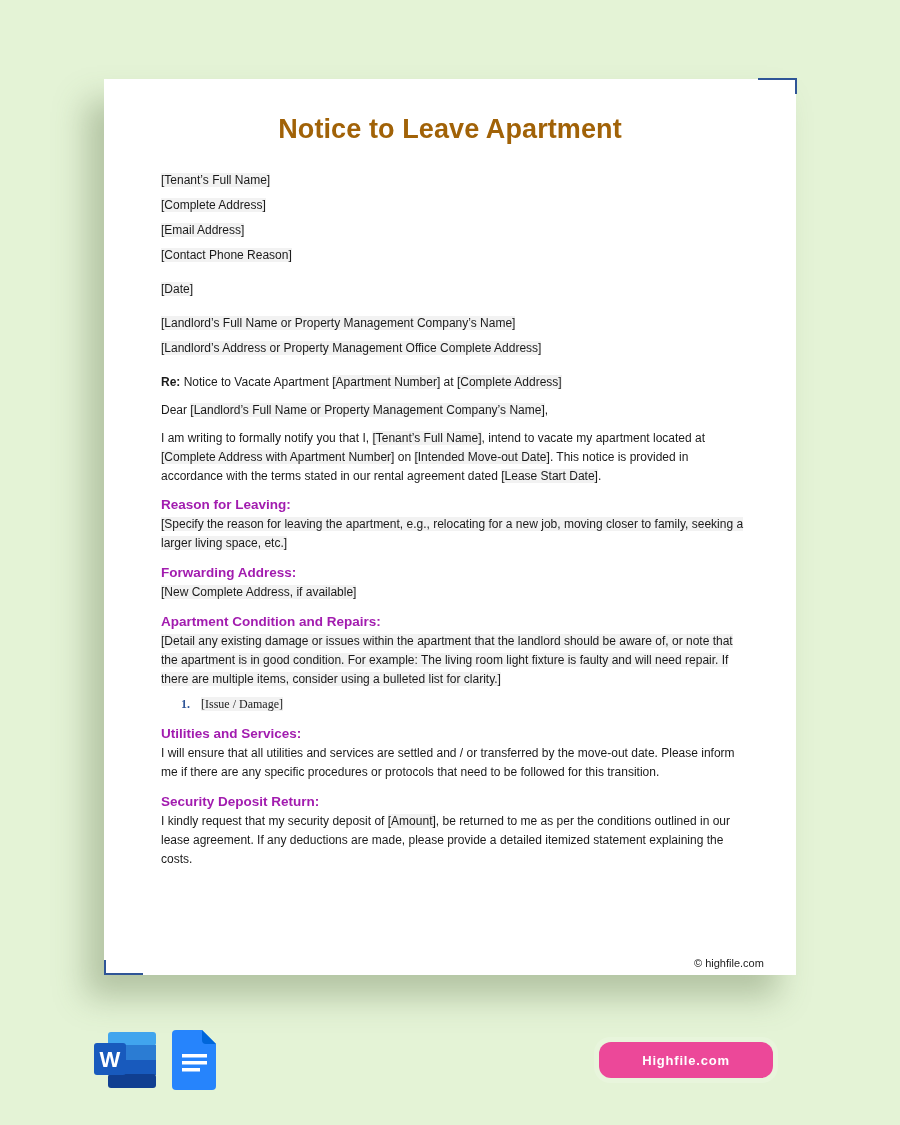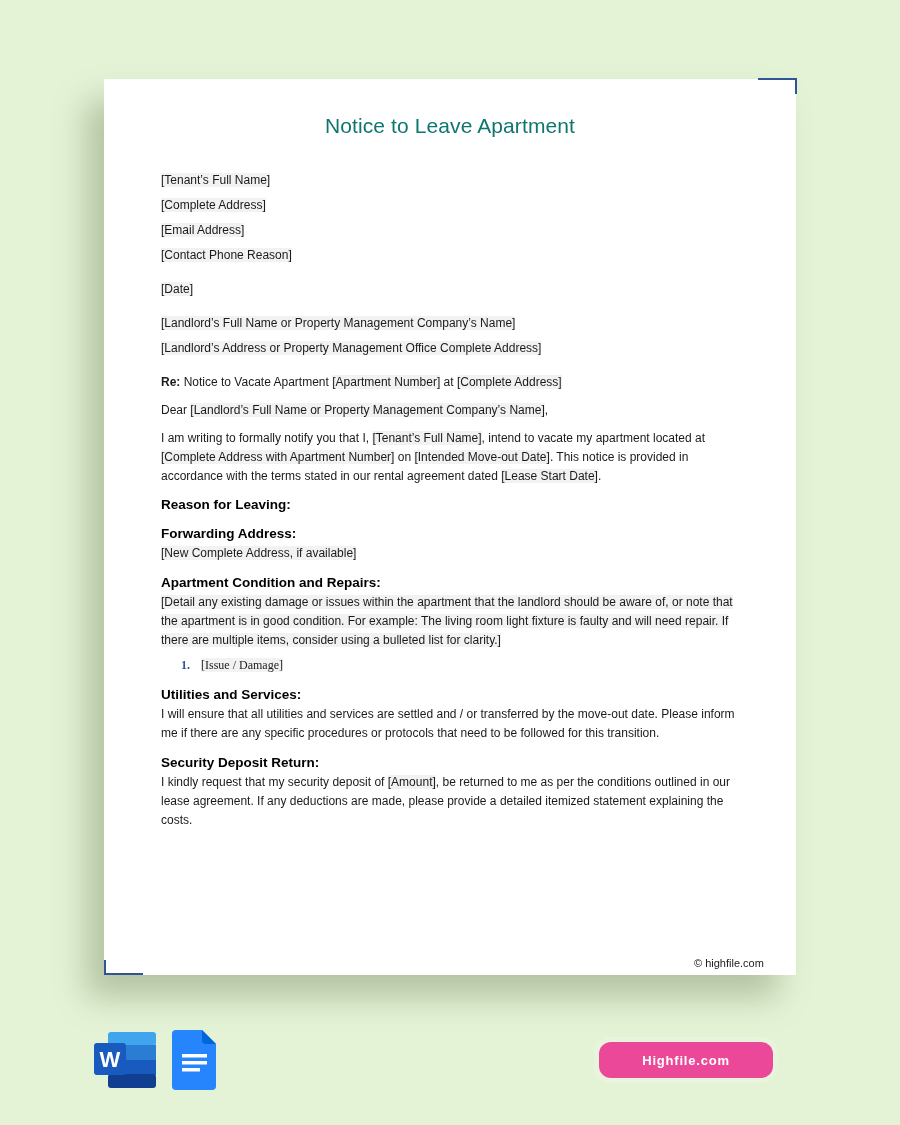--- a/index.html
+++ b/index.html
@@ -18,32 +18,32 @@
   .corner-tr {
     position: absolute; left: 758px; top: 78px; width: 37px; height: 14px;
     border-top: 2px solid #2f5597; border-right: 2px solid #2f5597;
   }
   .corner-bl {
     position: absolute; left: 104px; top: 960px; width: 37px; height: 13px;
     border-bottom: 2px solid #2f5597; border-left: 2px solid #2f5597;
   }
   .title {
     position: absolute; left: 0; right: 0; top: 114px;
-    text-align: center; color: #0f766e;
-    font-size: 21px; font-weight: normal; letter-spacing: 0.1px;
+    text-align: center; color: #a16207;
+    font-size: 27px; font-weight: bold; letter-spacing: 0.1px;
   }
   .content {
     position: absolute; left: 161px; top: 171px; width: 590px;
     font-size: 12px; color: #1a1a1a; line-height: 19px;
   }
   .hl { background: #f2f2f2; }
   .line { height: 19px; margin-bottom: 6px; white-space: nowrap; }
   .gap { height: 9px; }
   .para { margin: 0 0 9px 0; }
-  .h2 { color: #000000; font-weight: bold; font-size: 13.5px; line-height: 18px; margin: 0 0 1px 0; }
+  .h2 { color: #a21caf; font-weight: bold; font-size: 13.5px; line-height: 18px; margin: 0 0 1px 0; }
   .section { margin-bottom: 11px; }
   .list { list-style: none; margin: 6px 0 0 0; padding: 0 0 0 20px; font-family: Liberation Serif, serif; }
   .list li { height: 19px; margin-bottom: 6px; }
   .num { color: #2f5597; font-weight: bold; display: inline-block; width: 20px; }
   .copyright {
     position: absolute; left: 694px; top: 941px;
     font-size: 11px; color: #1a1a1a; margin-top: 16px;
   }
   .app-icons { position: absolute; left: 94px; top: 1030px; }
   .word-icon { position: absolute; left: 0; top: 0; width: 64px; height: 60px; }
@@ -88,20 +88,21 @@
   </div>
   <div class="para">
     <span>Dear </span><span class="hl">[Landlord’s Full Name or Property Management Company’s Name]</span><span>,</span>
   </div>
   <div class="para" style="margin-bottom:10px;">
     <span>I am writing to formally notify you that I, </span><span class="hl">[Tenant’s Full Name]</span><span>, intend to vacate my apartment located at </span><span class="hl">[Complete Address with Apartment Number]</span><span> on </span><span class="hl">[Intended Move-out Date]</span><span>. This notice is provided in accordance with the terms stated in our rental agreement dated </span><span class="hl">[Lease Start Date]</span><span>.</span>
   </div>
 
   <div class="section">
     <div class="h2">Reason for Leaving:</div>
+    <div><span class="hl">[Specify the reason for leaving the apartment, e.g., relocating for a new job, moving closer to family, seeking a larger living space, etc.]</span></div>
   </div>
 
   <div class="section">
     <div class="h2">Forwarding Address:</div>
     <div><span class="hl">[New Complete Address, if available]</span></div>
   </div>
 
   <div class="section">
     <div class="h2">Apartment Condition and Repairs:</div>
     <div><span class="hl">[Detail any existing damage or issues within the apartment that the landlord should be aware of, or note that the apartment is in good condition. For example: The living room light fixture is faulty and will need repair. If there are multiple items, consider using a bulleted list for clarity.]</span></div>

